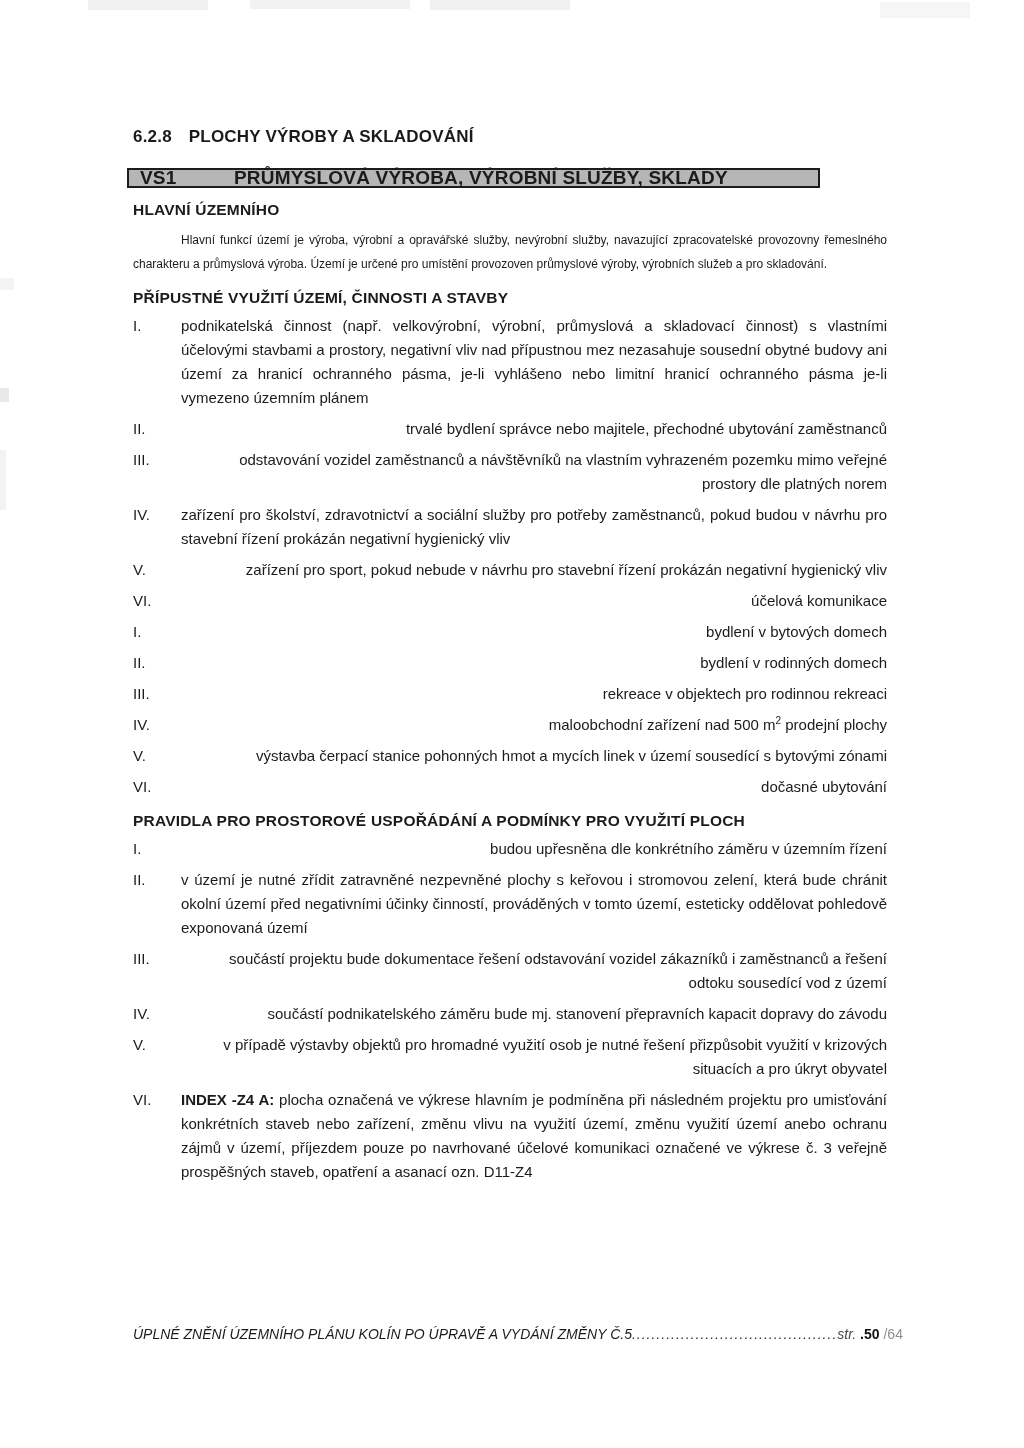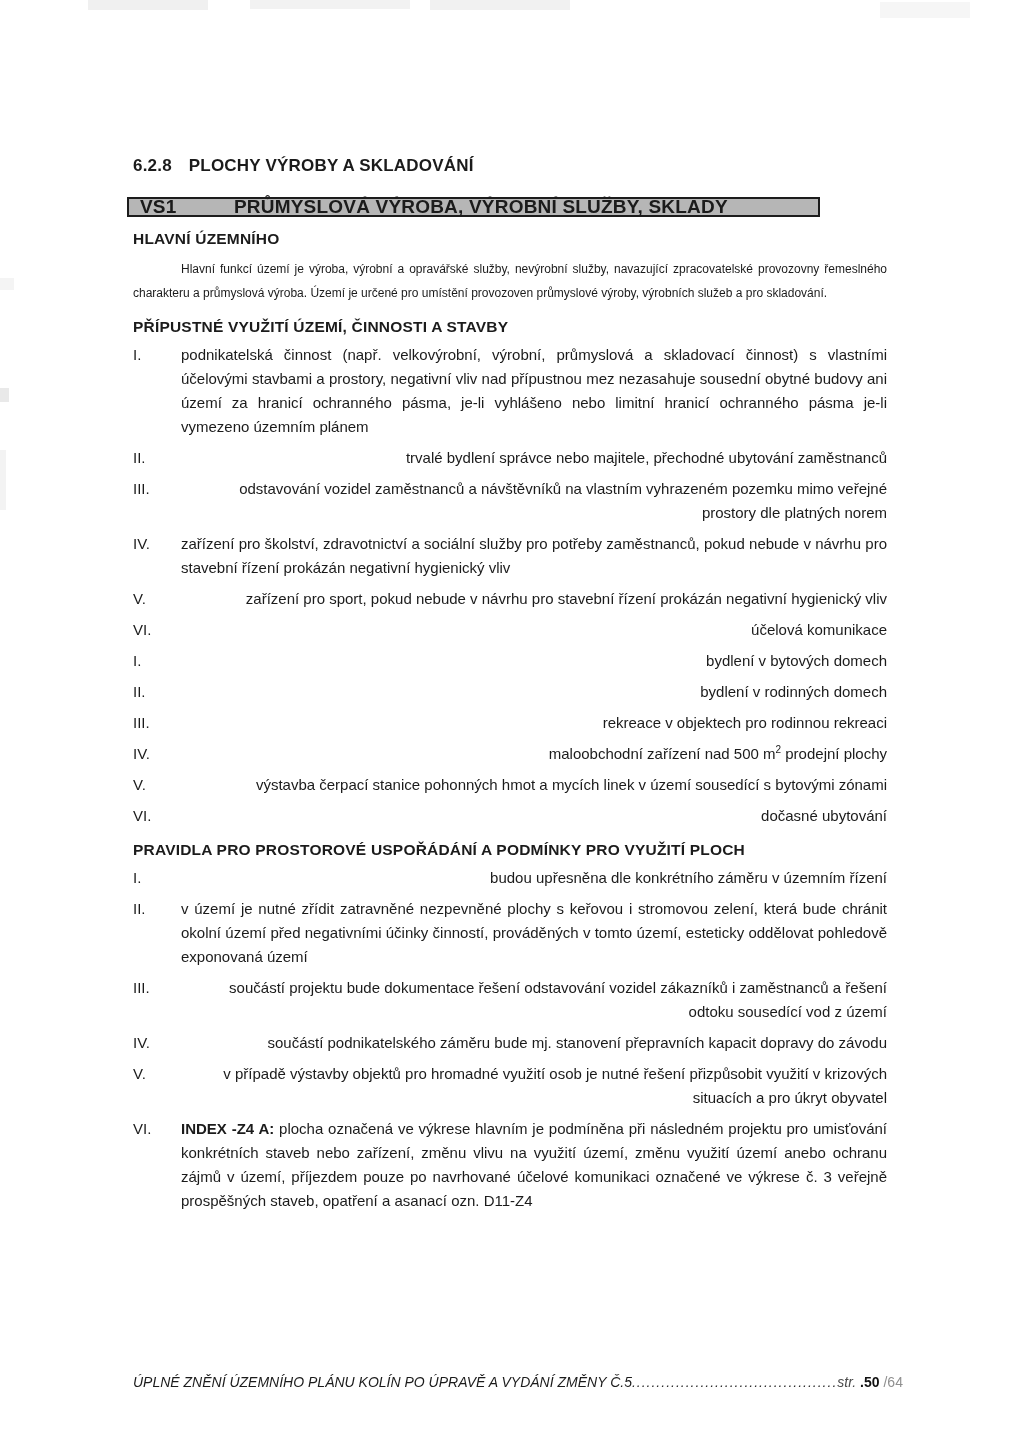--- a/index.html
+++ b/index.html
@@ -18,21 +18,21 @@
   
   .artifact{position:absolute;pointer-events:none;}
   .sm1{left:88px;top:0;width:120px;height:10px;background:#f0f0f0;}
   .sm2{left:250px;top:0;width:160px;height:9px;background:#f2f2f2;}
   .sm3{left:430px;top:0;width:140px;height:10px;background:#f1f1f1;}
   .sm4{left:880px;top:2px;width:90px;height:16px;background:#f6f6f6;}
   .sm5{left:0;top:388px;width:9px;height:14px;background:#e9e9e9;}
   .sm6{left:0;top:450px;width:6px;height:60px;background:#f3f3f3;}
   .sm7{left:0;top:278px;width:14px;height:12px;background:#f4f4f4;}
 
-  .content{position:absolute;left:133px;top:156px;width:754px;}
+  .content{position:absolute;left:133px;top:127px;width:754px;}
 
   .h1{display:flex;gap:17px;font-weight:bold;font-size:17px;letter-spacing:.2px;}
 
   .zone-bar{
     margin:21px 0 0 -6px;width:693px;height:20px;
     background:var(--bar-bg);border:2px solid var(--bar-border);
     display:flex;align-items:center;padding-left:11px;
     font-weight:bold;font-size:19px;letter-spacing:.2px;
   }
   .zone-code{width:94px;flex:none;}
@@ -45,21 +45,21 @@
   }
 
   .item{display:flex;margin-top:7px;font-size:15px;line-height:24px;}
   .num{width:48px;flex:none;}
   .txt{flex:1;text-align:justify;}
   .txt.single{text-align:right;}
   .bold{font-weight:bold;}
   sup{font-size:10px;line-height:0;}
 
   .footer{
-    position:absolute;left:133px;top:1374px;width:780px;
+    position:absolute;left:133px;top:1326px;width:780px;
     font-size:14px;font-style:italic;white-space:nowrap;overflow:hidden;
   }
   .f-dots{letter-spacing:1px;color:#2a2a2a;}
   .f-str{color:#4a4a4a;}
   .f-num{font-style:normal;font-weight:bold;color:#111;}
   .f-tot{font-style:normal;color:var(--muted);}
 </style>
 </head>
 <body>
 
@@ -95,21 +95,21 @@
   <div class="item">
     <span class="num">II.</span>
     <span class="txt single">trvalé bydlení správce nebo majitele, přechodné ubytování zaměstnanců</span>
   </div>
   <div class="item">
     <span class="num">III.</span>
     <span class="txt single">odstavování vozidel zaměstnanců a návštěvníků na vlastním vyhrazeném pozemku mimo veřejné prostory dle platných norem</span>
   </div>
   <div class="item">
     <span class="num">IV.</span>
-    <span class="txt">zařízení pro školství, zdravotnictví a sociální služby pro potřeby zaměstnanců, pokud nebude v návrhu pro stavební řízení prokázán negativní hygienický vliv</span>
+    <span class="txt">zařízení pro školství, zdravotnictví a sociální služby pro potřeby zaměstnanců, pokud budou v návrhu pro stavební řízení prokázán negativní hygienický vliv</span>
   </div>
   <div class="item">
     <span class="num">V.</span>
     <span class="txt single">zařízení pro sport, pokud nebude v návrhu pro stavební řízení prokázán negativní hygienický vliv</span>
   </div>
   <div class="item">
     <span class="num">VI.</span>
     <span class="txt single">účelová komunikace</span>
   </div>
 

